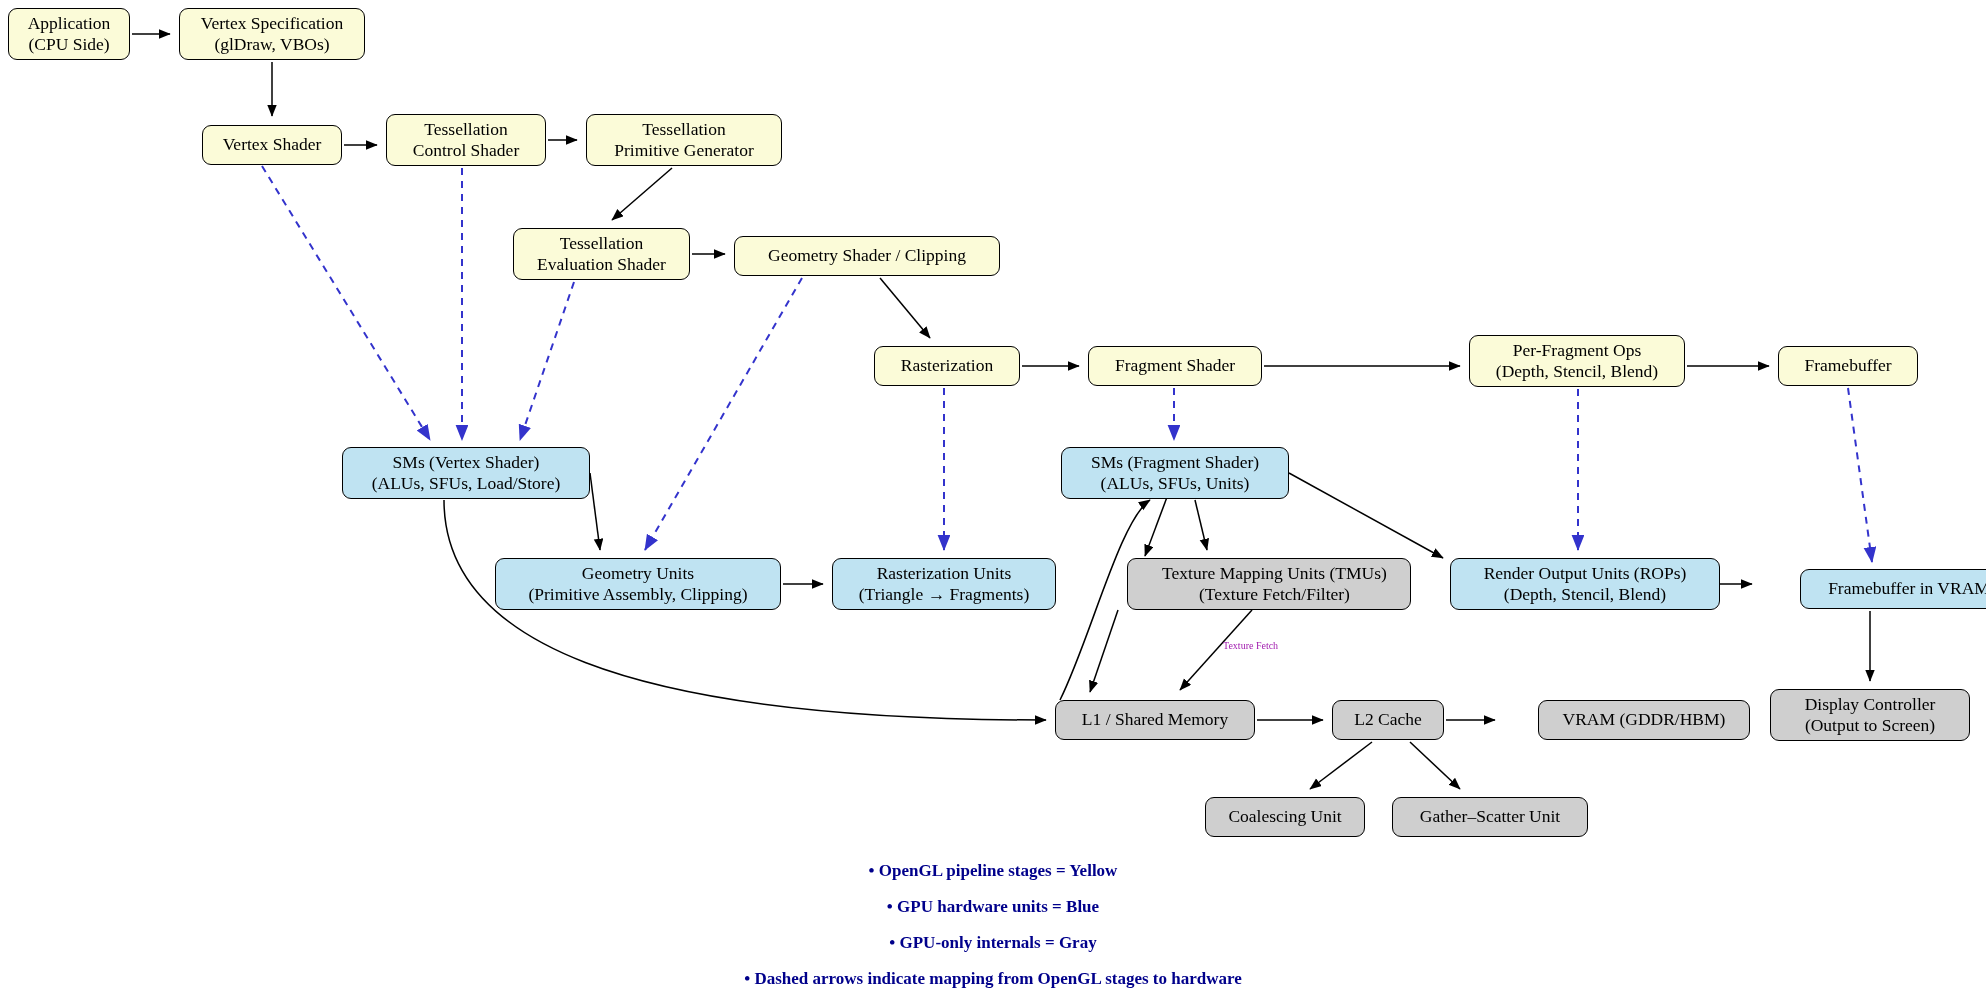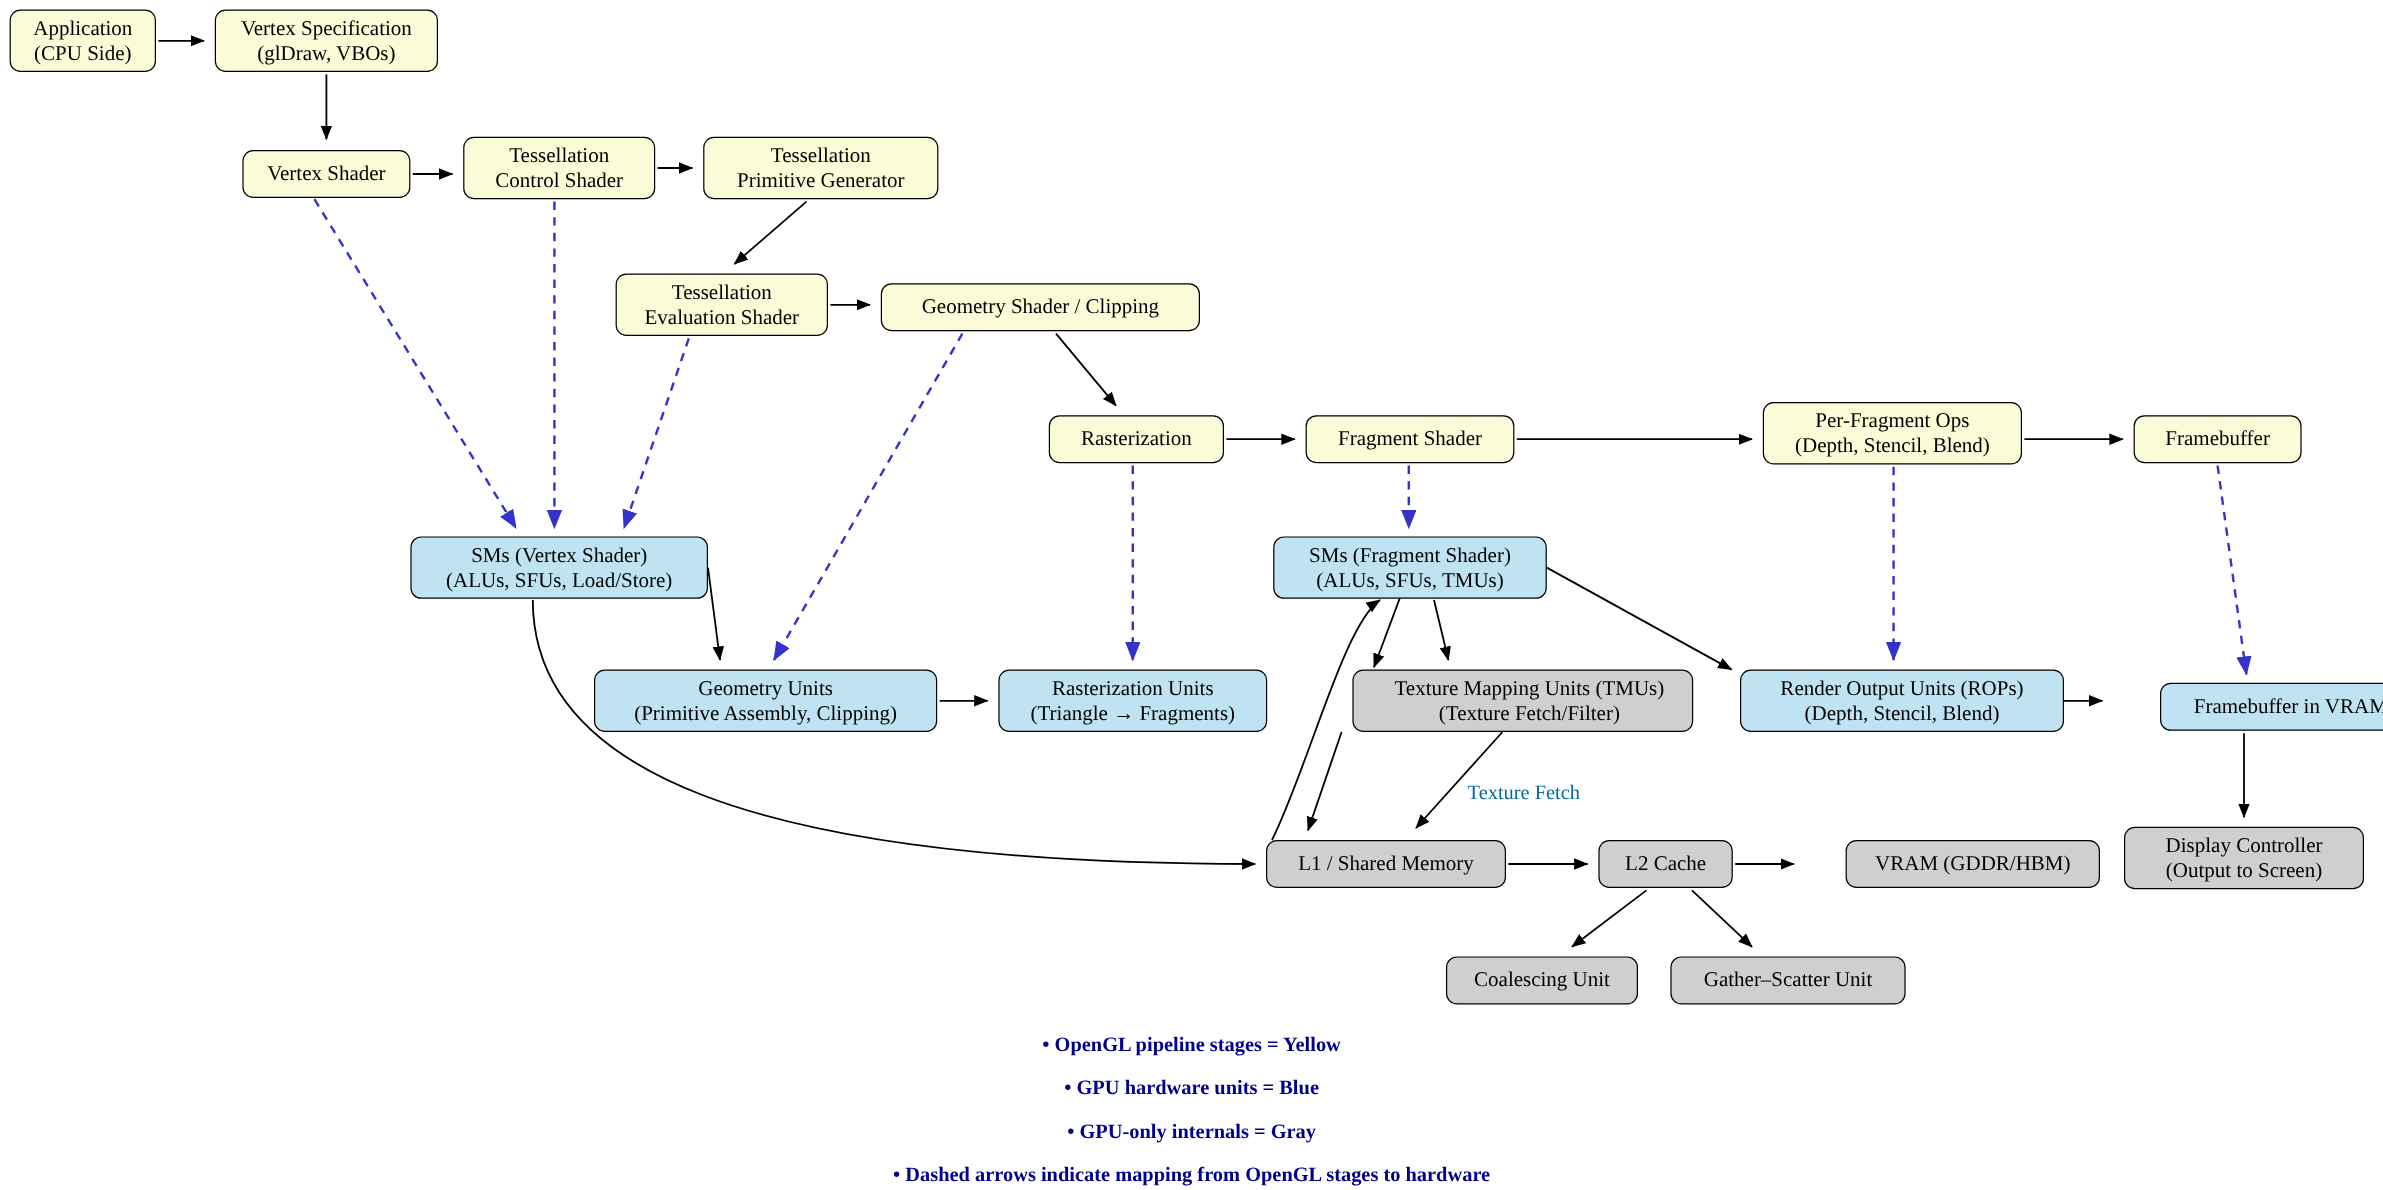--- a/index.html
+++ b/index.html
@@ -44,24 +44,23 @@
     color: #000000;
     white-space: nowrap;
     padding: 0 8px;
   }
   .node .l2 { display: block; }
   .yellow { background: #fbfbd8; }
   .blue   { background: #bfe3f2; }
   .gray   { background: #cfcfcf; }
   .edge-label {
     position: absolute;
-    font-size: 17px;
-    color: #0369a1;
+    font-size: 10px;
+    color: #a21caf;
     white-space: nowrap;
-    margin-top: 11px;
   }
   .legend {
     position: absolute;
     left: 0;
     width: 1986px;
     text-align: center;
     color: #00008b;
     font-weight: bold;
     font-size: 17px;
     font-family: "Liberation Serif", serif;
@@ -182,21 +181,21 @@
     <span class="l2">(Primitive Assembly, Clipping)</span>
   </div>
 
   <div class="node blue" style="left:832px;top:558px;width:224px;height:52px;">
     <span>Rasterization Units</span>
     <span class="l2">(Triangle → Fragments)</span>
   </div>
 
   <div class="node blue" style="left:1061px;top:447px;width:228px;height:52px;">
     <span>SMs (Fragment Shader)</span>
-    <span class="l2">(ALUs, SFUs, TMUs)</span>
+    <span class="l2">(ALUs, SFUs, Units)</span>
   </div>
 
   <div class="node gray" style="left:1127px;top:558px;width:284px;height:52px;padding-left:19px;">
     <span>Texture Mapping Units (TMUs)</span>
     <span class="l2">(Texture Fetch/Filter)</span>
   </div>
 
   <div class="node blue" style="left:1450px;top:558px;width:270px;height:52px;">
     <span>Render Output Units (ROPs)</span>
     <span class="l2">(Depth, Stencil, Blend)</span>

